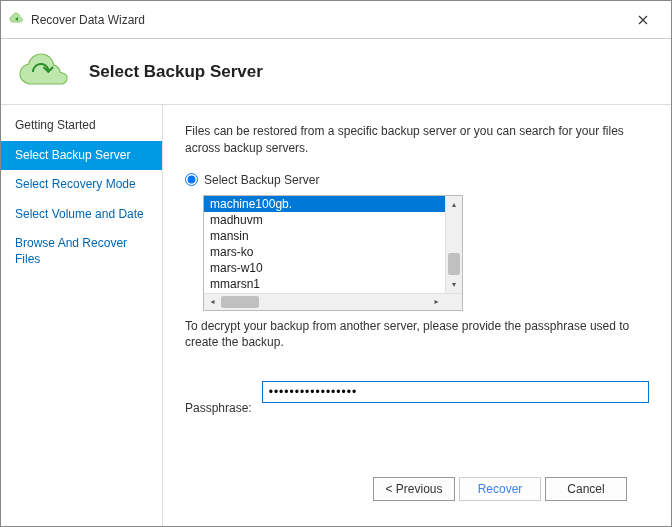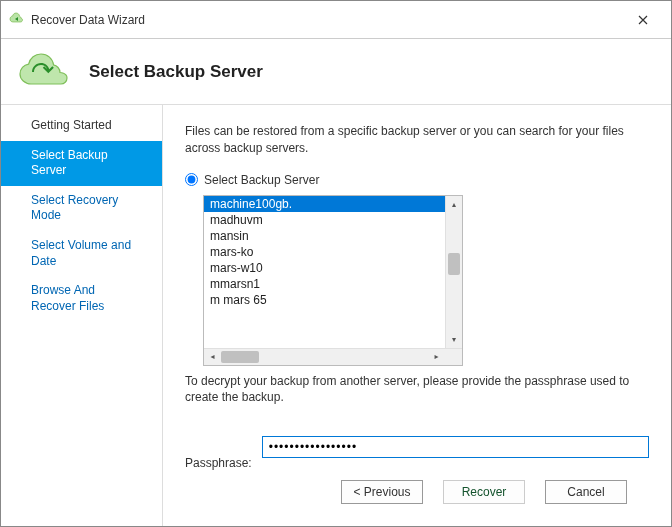--- a/index.html
+++ b/index.html
@@ -7,49 +7,49 @@
     .window { width: 672px; height: 527px; border: 1px solid #888; display: flex; flex-direction: column; position: relative; }
     .titlebar { height: 38px; display: flex; align-items: center; padding: 0 8px; border-bottom: 1px solid #ccc; }
     .titlebar-icon { margin-right: 6px; display: flex; align-items: center; }
     .titlebar-title { flex: 1; font-size: 12px; color: #333; }
     .titlebar-close { width: 40px; height: 28px; display: flex; align-items: center; justify-content: center; font-size: 14px; color: #333; }
     .header { height: 65px; display: flex; align-items: center; padding: 0 14px; gap: 14px; }
     .header-icon { width: 60px; height: 44px; display: flex; align-items: center; justify-content: center; }
     .header-title { font-size: 17px; font-weight: 600; color: #222; }
     .body { flex: 1; display: flex; min-height: 0; }
     .sidebar { width: 162px; border-right: 1px solid #ddd; border-top: 1px solid #ddd; padding-top: 6px; }
-    .sidebar-item { padding: 7px 30px; font-size: 12px; color: #0066b3; cursor: pointer; line-height: 1.3; }
+    .sidebar-item { padding: 7px 14px; font-size: 12px; color: #0066b3; cursor: pointer; line-height: 1.3; }
     .sidebar-item.heading { color: #333; cursor: default; font-size: 12px; }
     .sidebar-item.active { background: #0099e6; color: #fff; }
     .main { flex: 1; padding: 18px 22px 12px 22px; display: flex; flex-direction: column; border-top: 1px solid #ddd; }
     .intro { font-size: 12px; color: #333; line-height: 1.4; margin-bottom: 16px; }
     .radio-row { display: flex; align-items: center; gap: 6px; margin-bottom: 8px; font-size: 12px; }
     .radio-row input[type=radio] { margin: 0; }
     .listbox-wrap { margin-left: 18px; width: 260px; border: 1px solid #bbb; background: #fff; position: relative; }
-    .listbox { height: 152px; overflow: hidden; position: relative; display: flex; }
+    .listbox { height: 97px; overflow: hidden; position: relative; display: flex; }
     .list-items { flex: 1; }
     .list-item { padding: 1px 6px; font-size: 12px; color: #222; cursor: pointer; white-space: nowrap; overflow: hidden; }
     .list-item.selected { background: #0078d7; color: #fff; }
     .vscroll { width: 17px; background: #f0f0f0; display: flex; flex-direction: column; border-left: 1px solid #e0e0e0; }
     .vscroll-arrow { height: 17px; display: flex; align-items: center; justify-content: center; font-size: 8px; color: #555; }
     .vscroll-track { flex: 1; position: relative; background: #f0f0f0; }
     .vscroll-thumb { position: absolute; left: 2px; right: 2px; top: 40px; height: 22px; background: #c0c0c0; border-radius: 2px; }
     .hscroll { height: 17px; display: flex; border-top: 1px solid #e0e0e0; background: #f0f0f0; }
     .hscroll-arrow { width: 17px; display: flex; align-items: center; justify-content: center; font-size: 8px; color: #555; }
     .hscroll-track { flex: 1; position: relative; }
     .hscroll-thumb { position: absolute; top: 2px; bottom: 2px; left: 0; width: 38px; background: #c0c0c0; border-radius: 2px; }
     .hscroll-corner { width: 17px; background: #f0f0f0; }
     .decrypt-text { margin-top: 7px; font-size: 12px; color: #333; line-height: 1.4; }
     .pass-row { margin-top: 18px; display: flex; align-items: center; gap: 10px; }
     .pass-label { font-size: 12px; min-width: 64px; margin-top: 32px; }
     .pass-input { flex: 1; border: 1px solid #0078d7; height: 22px; padding: 2px 6px; font-size: 12px; font-family: inherit; letter-spacing: 1px; }
-    .footer { height: 50px; display: flex; justify-content: flex-end; align-items: center; gap: 20px; padding: 0 22px; }
+    .footer { height: 50px; display: flex; justify-content: flex-end; align-items: center; gap: 4px; padding: 0 22px; }
     .btn { min-width: 82px; height: 24px; border: 1px solid #999; background: #fdfdfd; font-size: 12px; color: #333; cursor: pointer; font-family: inherit; }
     .btn.primary { border: 2px solid #0078d7; }
-    .btn.disabled { color: #14532d; border-color: #ccc; cursor: default; }
+    .btn.disabled { color: #3b82f6; border-color: #ccc; cursor: default; }
   </style>
 </head>
 <body>
 
 <div class="window">
 
   <div class="titlebar">
     <span class="titlebar-icon">
       <svg width="16" height="16" viewBox="0 0 16 16">
         <path d="M4 10c-1.7 0-3-1.3-3-3 0-1.5 1.1-2.8 2.6-3C4 2.3 5.4 1 7 1c1.9 0 3.4 1.4 3.5 3.2.8.3 1.5 1.1 1.5 2 0 0 1.5.2 1.5 1.8 0 1.1-.9 2-2 2H4z" fill="#b9e3a6" stroke="#6db23f" stroke-width="0.6"></path>

